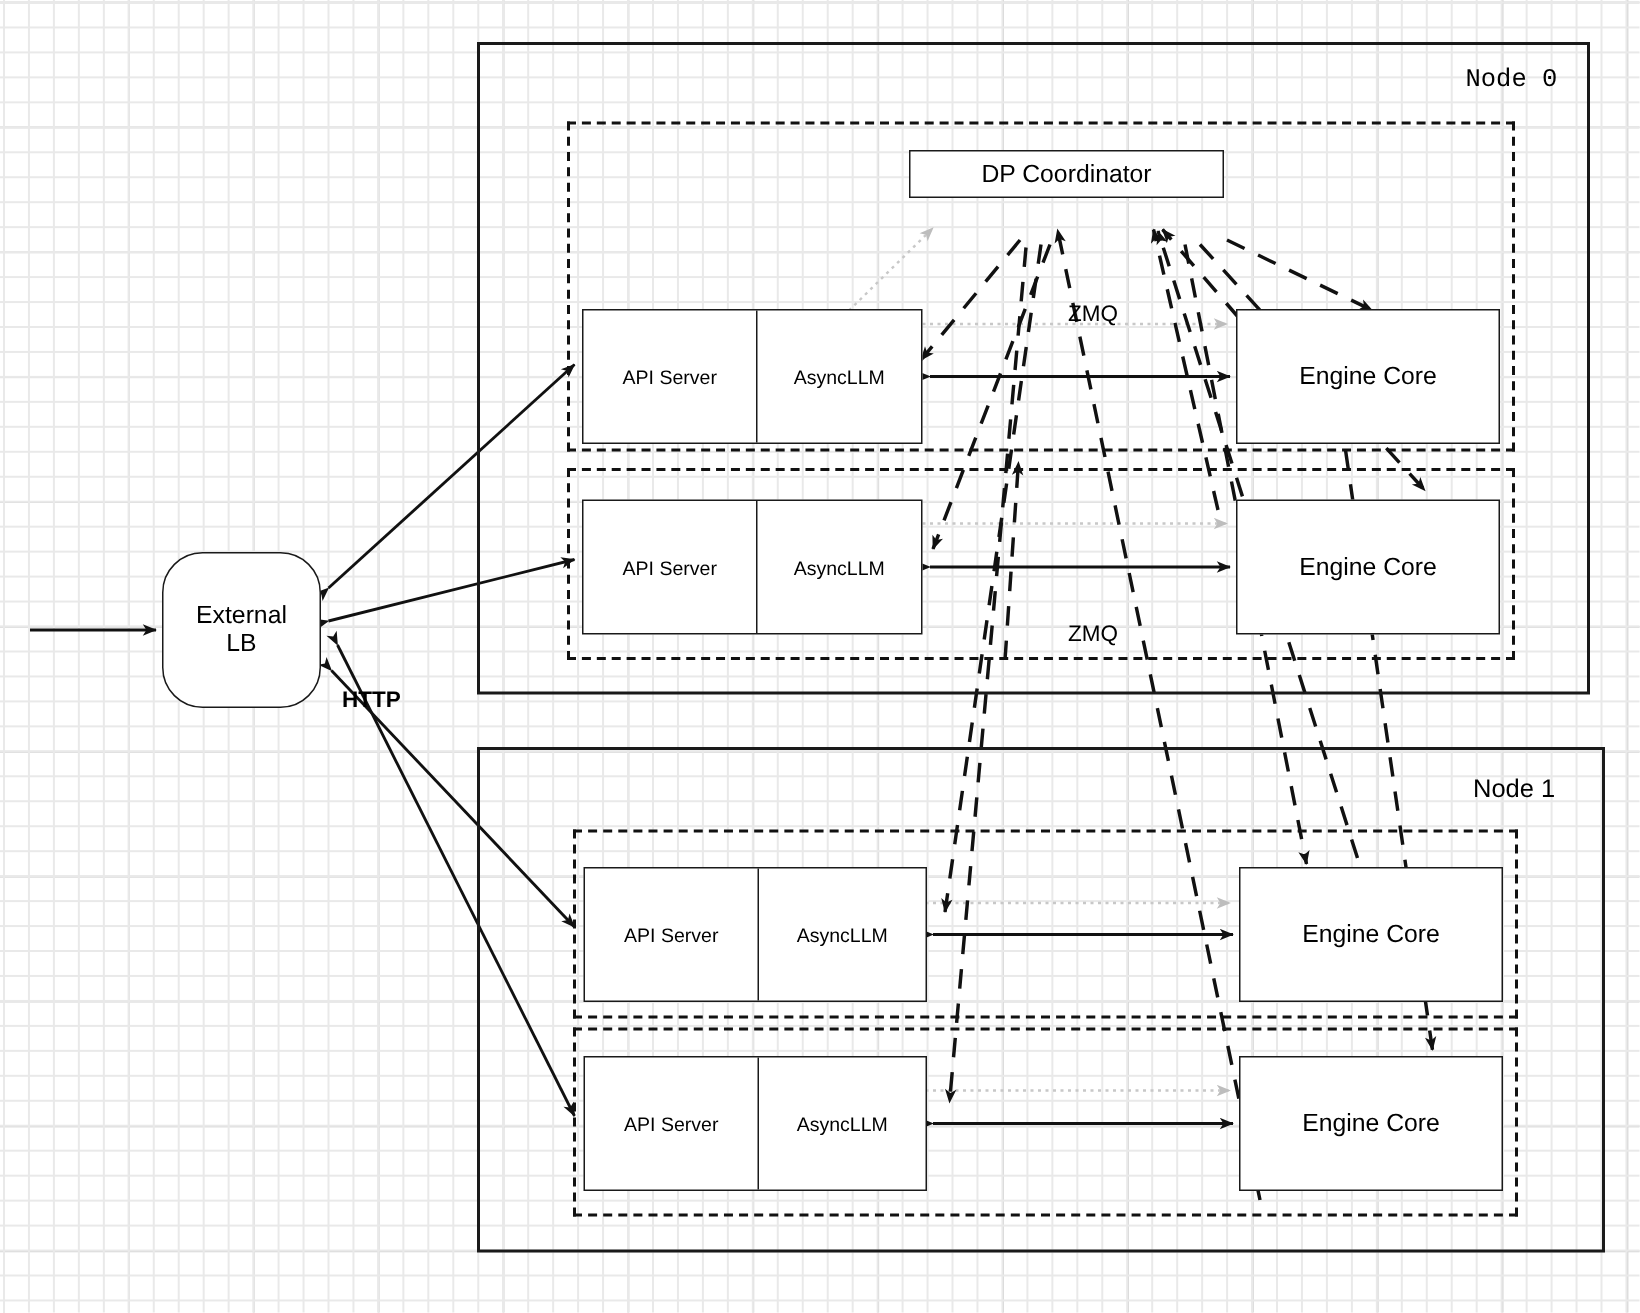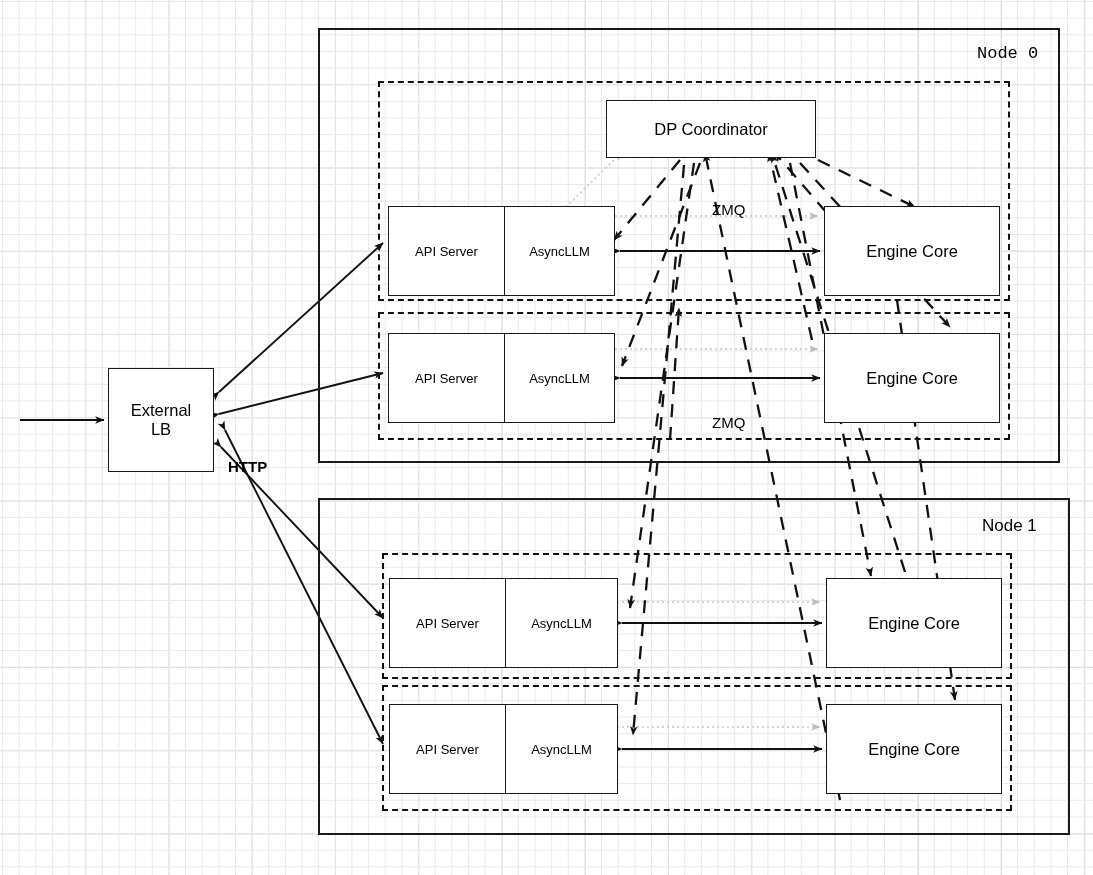--- a/index.html
+++ b/index.html
@@ -182,32 +182,32 @@
     </g>
     <g>
       <line x1="684" y1="165" x2="633" y2="735" stroke="#111" stroke-width="2.3" stroke-dasharray="13 10" marker-end="url(#ah)"></line>
     </g>
 
     <g>
       <line x1="670" y1="440" x2="679" y2="308" stroke="#111" stroke-width="2.3" stroke-dasharray="13 10" marker-end="url(#ah)"></line>
     </g>
   </svg>
 
-  <div class="solidbox" style="left:108px;top:368px;width:106px;height:104px;flex-direction:column;">
+  <div class="solidbox" style="left:108px;top:368px;width:106px;height:104px;flex-direction:column;border-radius:27px;">
     <span>External</span>
     <span>LB</span>
   </div>
   <div class="edge-label" style="left:228px;top:430px;font-weight:bold;">HTTP</div>
 
   <div class="node-frame" style="left:318px;top:28px;width:742px;height:435px;"></div>
   <div class="node-label" style="left:977px;top:44px;font-family:Liberation Mono, monospace;">Node 0</div>
 
   <div class="dash-group" style="left:378px;top:81px;width:632px;height:220px;"></div>
 
-  <div class="solidbox" style="left:606px;top:100px;width:210px;height:58px;">
+  <div class="solidbox" style="left:606px;top:100px;width:210px;height:32px;">
     <span>DP Coordinator</span>
   </div>
   <div class="edge-label" style="left:712px;top:173px;">ZMQ</div>
 
   <div class="split" style="left:388px;top:206px;width:227px;height:90px;">
     <div class="cell-left">API Server</div>
     <div class="cell-right">AsyncLLM</div>
   </div>
   <div class="solidbox" style="left:824px;top:206px;width:176px;height:90px;">
     <span>Engine Core</span>

